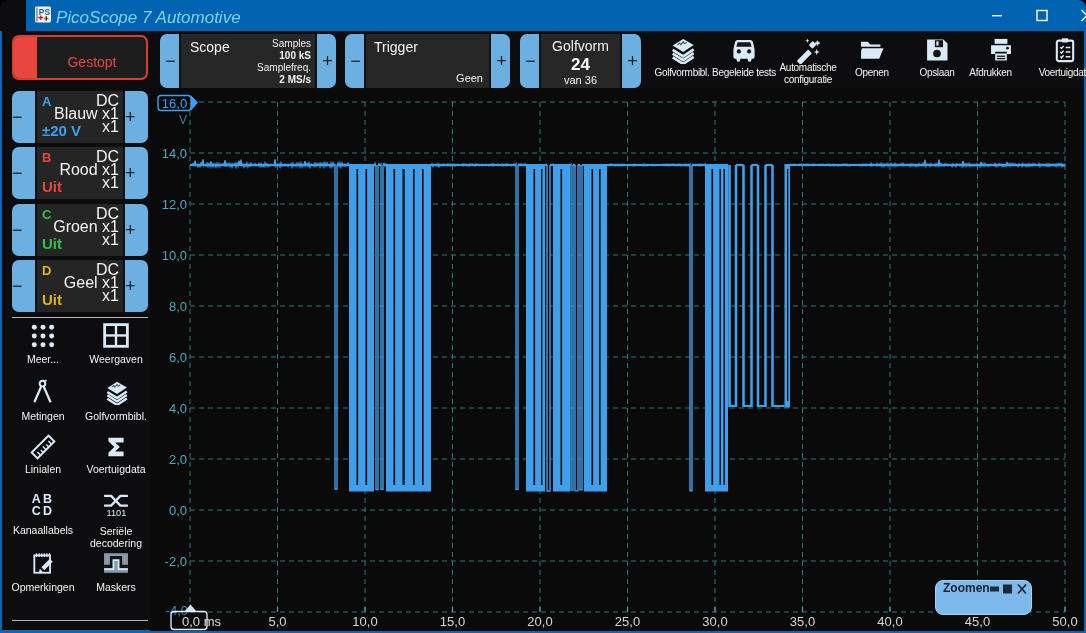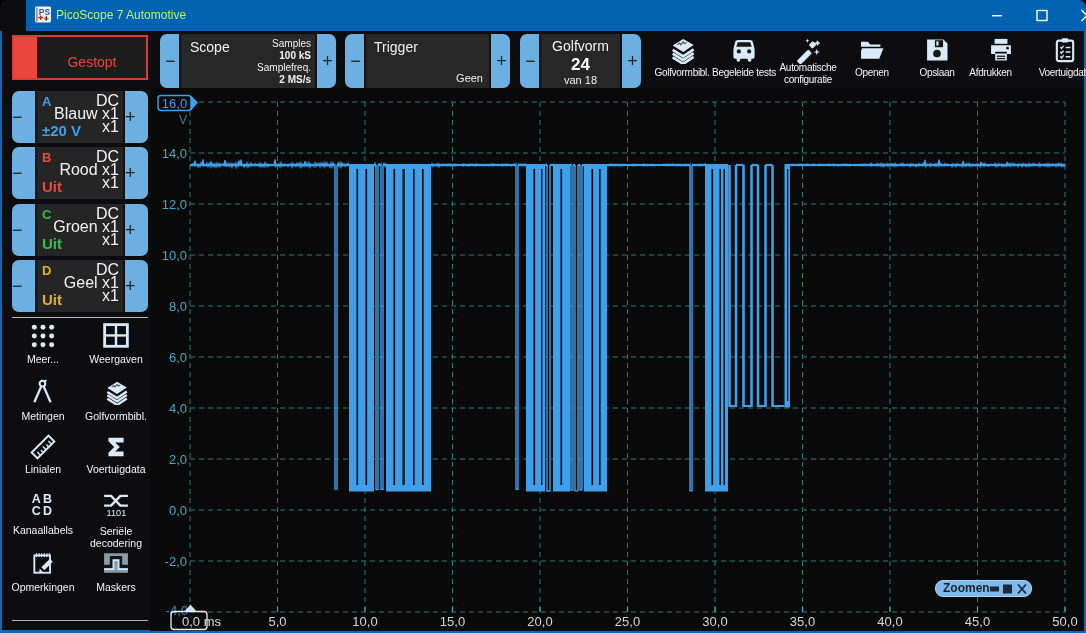--- a/index.html
+++ b/index.html
@@ -2,45 +2,45 @@
 <html><head>
 <meta charset="utf-8">
 <style>
 * { margin:0; padding:0; box-sizing:border-box; }
 html,body { width:1086px; height:633px; background:#000; overflow:hidden; }
 body { font-family:"Liberation Sans", sans-serif; }
 .win { position:absolute; left:0; top:0; width:1086px; height:633px;
   background:#0d0d0f; border-radius:8px 8px 0 0; overflow:hidden; }
 .eborder { position:absolute; background:#0f66b2; }
 .titlebar { position:absolute; left:0; top:0; width:100%; height:31px; background:#0063b1;margin-left:26px; }
-.title { position:absolute; left:30px; top:8px; color:#bef264; font-size:12px; }
+.title { position:absolute; left:30px; top:8px; color:#7dd3fc; font-size:17px;font-style:italic; }
 .appicon { position:absolute; left:9px; top:5px; width:16px; height:19px; }
 .wbtn { position:absolute; top:0; width:46px; height:31px; }
 .grp { position:absolute; top:34px; height:54px; border-radius:7px; overflow:hidden; background:#272727; }
 .grp .side { position:absolute; top:0; width:21px; height:54px; background:#6cb0e2; color:#1d1d1d; text-align:center; }
 .grp .side.l { left:0; border-right:2px solid #111; }
 .grp .side.r { right:0; border-left:2px solid #111; }
 .sgn { position:absolute; left:0; width:21px; top:14px; font-size:18px; line-height:26px; font-weight:normal; color:#222; }
 .gestopt { position:absolute; left:12px; top:35px; width:136px; height:45px; background:#1d1d1d;
-  border:2px solid #dc3c35; border-radius:0; overflow:hidden; }
+  border:2px solid #dc3c35; border-radius:7px; overflow:hidden; }
 .gestopt .bar { position:absolute; left:0; top:0; width:23px; height:100%; background:#e8463e; }
 .gestopt .txt { position:absolute; left:23px; top:17px; width:110px; text-align:center; color:#e8463e; font-size:14px; }
 .chan { position:absolute; left:12px; width:136px; height:52px; background:#252525; border-radius:7px; overflow:hidden; }
 .chan .side { position:absolute; top:0; width:25px; height:100%; background:#6cb0e2; color:#1d1d1d; }
 .chan .side.l { left:0; border-right:2px solid #111; }
 .chan .side.r { right:0; border-left:2px solid #111; }
 .chan .sgn { width:25px; top:13px; }
 .chan .letter { position:absolute; left:30px; top:3px; font-size:13px; font-weight:bold; }
 .chan .dc { position:absolute; right:29px; top:3px; color:#f2f2f2; font-size:16px; text-align:right; line-height:13px; }
 .chan .big { position:absolute; left:30px; bottom:4px; font-size:15px; font-weight:bold;margin-top:24px; }
 .icolabel { position:absolute; color:#f5f5f5; font-size:10.5px; text-align:center; }
 .tlabel { position:absolute; color:#f5f5f5; font-size:10px; letter-spacing:-0.3px; text-align:center; }
 .sep { position:absolute; left:12px; width:136px; height:1px; background:#b9b9b9; }
 .chart { position:absolute; left:150px; top:88px; width:934px; height:543px; background:#0a0a0b; }
-.zoomctl { position:absolute; left:785px; top:492px; width:97px; height:17px; background:#7db9ea;
+.zoomctl { position:absolute; left:785px; top:492px; width:97px; height:35px; background:#7db9ea;
   border:1px solid #a9d2f2; border-radius:8px; color:#17222e; font-size:12px; font-weight:bold; line-height:15px; }
 </style>
 </head>
 <body>
 <div class="win">
   <div class="eborder" style="left:0;top:31px;width:2px;height:602px"></div>
   <div class="eborder" style="left:1084px;top:31px;width:2px;height:602px"></div>
   <div class="eborder" style="left:0;top:630px;width:1086px;height:3px"></div>
 
   <div class="titlebar">
@@ -95,21 +95,21 @@
 
   <div class="grp" style="left:520px; width:121px;">
     <div class="side l">
         <div class="sgn">−</div>
       </div>
     <div class="side r">
         <div class="sgn">+</div>
       </div>
     <div style="position:absolute; left:21px; top:4px; width:79px; text-align:center; color:#f2f2f2; font-size:14px;">Golfvorm</div>
     <div style="position:absolute; left:21px; top:21px; width:79px; text-align:center; color:#fff; font-size:17px; font-weight:bold;">24</div>
-    <div style="position:absolute; left:21px; top:40px; width:79px; text-align:center; color:#f2f2f2; font-size:11px;">van 18</div>
+    <div style="position:absolute; left:21px; top:40px; width:79px; text-align:center; color:#f2f2f2; font-size:11px;">van 36</div>
   </div>
 
   <div id="toolbaricons">
 <svg style="position:absolute; left:667px; top:36px" width="30" height="28" viewBox="0 0 24 24">
         <g transform="translate(1,0)">
           <polygon points="3,8.2 12,2.5 21,7.8 12,13.8" fill="#d9ebfa"></polygon>
           <polyline points="7,7.5 9,6 10,7.5 12,5 13,6.5 15,5.5" fill="none" stroke="#555" stroke-width="1"></polyline>
           <polyline points="3,11.899999999999999 12,17.5 21,11.5" fill="none" stroke="#d9ebfa" stroke-width="2.2"></polyline>
           <polyline points="3,15.1 12,20.700000000000003 21,14.700000000000001" fill="none" stroke="#d9ebfa" stroke-width="2.2"></polyline>
           <polyline points="3,18.299999999999997 12,23.9 21,17.9" fill="none" stroke="#d9ebfa" stroke-width="2.2"></polyline>

